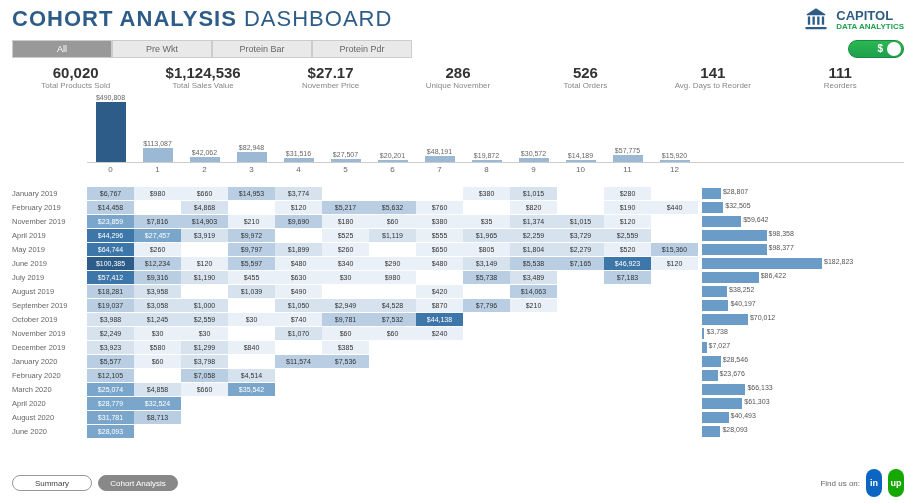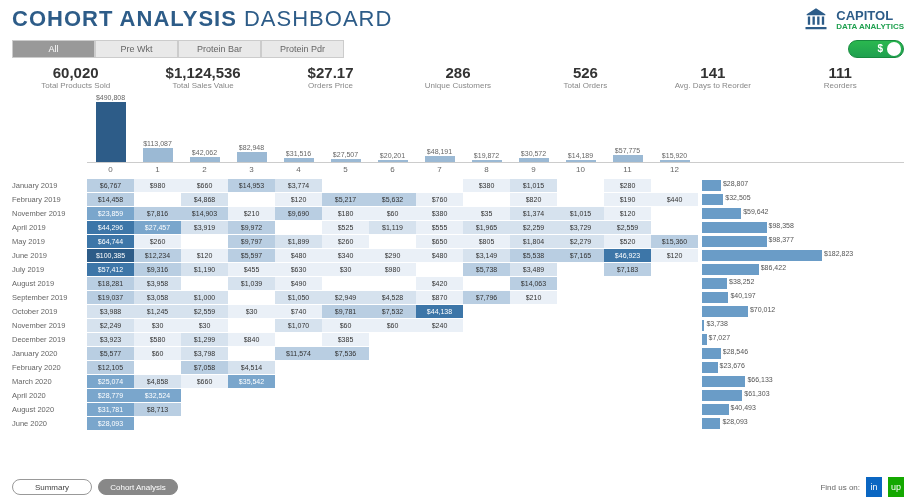--- a/index.html
+++ b/index.html
@@ -6,49 +6,49 @@
 body{width:916px;height:503px;background:#fff;padding:6px 12px;font-size:10px;color:#444;position:relative}
 .header{display:flex;justify-content:space-between;align-items:flex-start;margin-bottom:6px}
 .title{font-size:22px;color:#2d5c88;font-weight:400;letter-spacing:1px}
 .title b{font-weight:700}
 .logo{display:flex;align-items:center;gap:6px;color:#2d5c88}
 .logo svg{width:28px;height:28px}
 .logo-txt{font-size:13px;font-weight:700;line-height:1}
 .logo-sub{font-size:8px;font-weight:700;color:#1fa04f}
 .tabs-row{display:flex;justify-content:space-between;align-items:center;margin-bottom:6px}
 .tabs{display:flex}
-.tab{width:83px;height:18px;background:#e9e9e9;border:1px solid #ccc;font-size:9px;color:#666;display:flex;align-items:center;justify-content:center;cursor:pointer}
+.tab{width:100px;height:18px;background:#e9e9e9;border:1px solid #ccc;font-size:9px;color:#666;display:flex;align-items:center;justify-content:center;cursor:pointer}
 .tab.active{background:#999;color:#fff}
 .toggle{width:56px;height:18px;background:linear-gradient(#2ab84f,#1fa04f);border-radius:9px;position:relative;border:1px solid #178a3e}
 .toggle::after{content:"";position:absolute;width:14px;height:14px;background:#fff;border-radius:50%;right:2px;top:1px}
 .toggle span{position:absolute;right:20px;top:2px;color:#fff;font-size:10px;font-weight:700}
 .kpis{display:flex;gap:0;margin-bottom:2px}
 .kpi{flex:1;text-align:center}
 .kpi-val{font-size:15px;font-weight:700;color:#333}
 .kpi-lbl{font-size:8px;color:#888}
 .bars{display:flex;align-items:flex-end;height:70px;margin-left:75px;gap:0}
 .bar-col{width:47px;text-align:center;display:flex;flex-direction:column;align-items:center;justify-content:flex-end}
 .bar-col .lbl{font-size:7px;color:#666;margin-bottom:1px}
 .bar-col .bar{width:30px;background:#2d5c88}
 .bar-col.m .bar{background:#9bb9d4}
 .axis{display:flex;margin-left:75px;border-top:1px solid #ccc}
 .axis div{width:47px;text-align:center;font-size:8px;color:#666;padding-top:2px}
-.grid{margin-top:4px}
+.grid{margin-top:12px}
 .row{display:flex;align-items:center;height:14px}
 .rlbl{width:75px;font-size:7.5px;color:#666}
 .cell{width:47px;height:13px;font-size:7px;color:#333;display:flex;align-items:center;justify-content:center;margin-right:0}
 .hrow{width:130px;height:13px;position:relative;margin-left:4px}
 .hbar{height:11px;position:absolute;left:0;top:1px;background:#6a9cc7}
 .hval{position:absolute;font-size:7px;color:#555;top:1px}
 .footer{position:absolute;bottom:6px;left:12px;right:12px;display:flex;justify-content:space-between;align-items:center}
 .ftabs{display:flex;gap:6px}
 .ftab{width:80px;height:16px;border:1px solid #999;border-radius:8px;font-size:8px;display:flex;align-items:center;justify-content:center;cursor:pointer;background:#fff}
 .ftab.active{background:#888;color:#fff;border-color:#888}
 .social{display:flex;align-items:center;gap:6px;font-size:8px;color:#666}
-.sicon{width:16px;height:20px;border-radius:0;display:flex;align-items:center;justify-content:center;color:#fff;font-weight:400;font-size:9px}
+.sicon{width:16px;height:28px;border-radius:8px;display:flex;align-items:center;justify-content:center;color:#fff;font-weight:700;font-size:9px}
 .li{background:#0a66c2}
 .up{background:#14a800}
 </style>
 </head>
 <body>
 
 <div class="header">
  <div class="title"><b>COHORT ANALYSIS</b> <span>DASHBOARD</span></div>
  <div class="logo">
   <svg viewBox="0 0 24 24" fill="#2d5c88">
@@ -77,25 +77,25 @@
     <div class="kpi">
       <div class="kpi-val">60,020</div>
       <div class="kpi-lbl">Total Products Sold</div>
     </div>
     <div class="kpi">
       <div class="kpi-val">$1,124,536</div>
       <div class="kpi-lbl">Total Sales Value</div>
     </div>
     <div class="kpi">
       <div class="kpi-val">$27.17</div>
-      <div class="kpi-lbl">Orders Price</div>
+      <div class="kpi-lbl">November Price</div>
     </div>
     <div class="kpi">
       <div class="kpi-val">286</div>
-      <div class="kpi-lbl">Unique Customers</div>
+      <div class="kpi-lbl">Unique November</div>
     </div>
     <div class="kpi">
       <div class="kpi-val">526</div>
       <div class="kpi-lbl">Total Orders</div>
     </div>
     <div class="kpi">
       <div class="kpi-val">141</div>
       <div class="kpi-lbl">Avg. Days to Reorder</div>
     </div>
     <div class="kpi">

